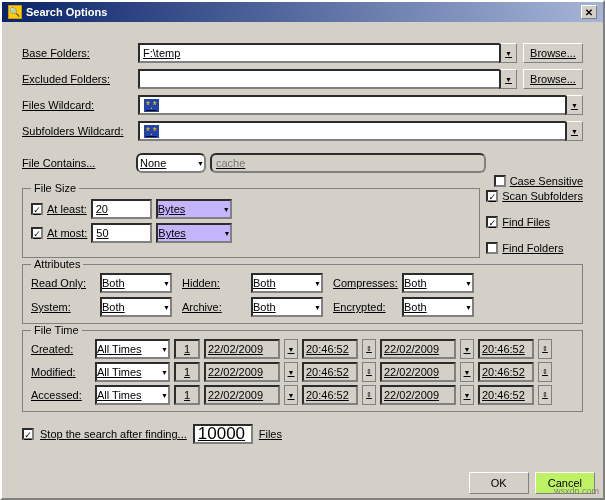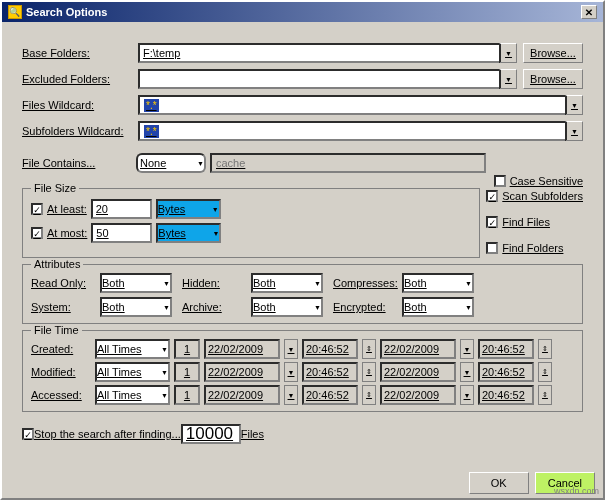--- a/index.html
+++ b/index.html
@@ -169,24 +169,24 @@
       height: 20px;
       border: 2px inset #808080;
       background: white;
       font-family: inherit;
       font-size: 11px;
       padding: 1px 3px;
     }
     .unit-select {
       height: 20px;
       border: 2px inset #808080;
-      background: #0ea5e9;
-      font-family: inherit;
-      font-size: 11px;
-      width: 65px;
+      background: #c4b5fd;
+      font-family: inherit;
+      font-size: 11px;
+      width: 76px;
     }
     .check-row {
       display: flex;
       align-items: center;
       gap: 4px;
     }
     
     .attrs-group {
       border: 1px solid #808080;
       padding: 4px 8px 6px 8px;
@@ -284,20 +284,21 @@
       border: 1px solid #808080;
       display: flex;
       align-items: center;
       justify-content: center;
       cursor: pointer;
       font-size: 7px;
     }
     .bottom-row {
       display: flex;
       align-items: center;
+      gap: 6px;
       margin-top: 4px;
       padding: 4px 0;
     }
     .stop-label {
       font-size: 11px;
     }
     .files-input {
       width: 60px;
       height: 20px;
       border: 2px inset #808080;
@@ -463,21 +464,21 @@
 
     <div class="form-row contains-row">
       <span class="label">File Contains...</span>
       <div class="sel-wrapper" style="width:70px;">
         <select class="select-field" style="width:70px;border-radius:6px;">
           <option>None</option>
           <option>Text</option>
           <option>Binary</option>
         </select>
       </div>
-      <input type="text" class="contains-input" style="flex: 1 1 0%;" placeholder="cache">
+      <input type="text" class="contains-input" style="flex: 1 1 0%; border-radius: 6px;" placeholder="cache">
       <div class="case-sensitive">
         <div class="checkbox"></div>
         <span>Case Sensitive</span>
       </div>
     </div>
 
     <div style="display:flex; gap:6px; margin-top:2px;">
 
       <div class="group-box" style="flex:1.2;">
         <span class="group-box-title">File Size</span>

